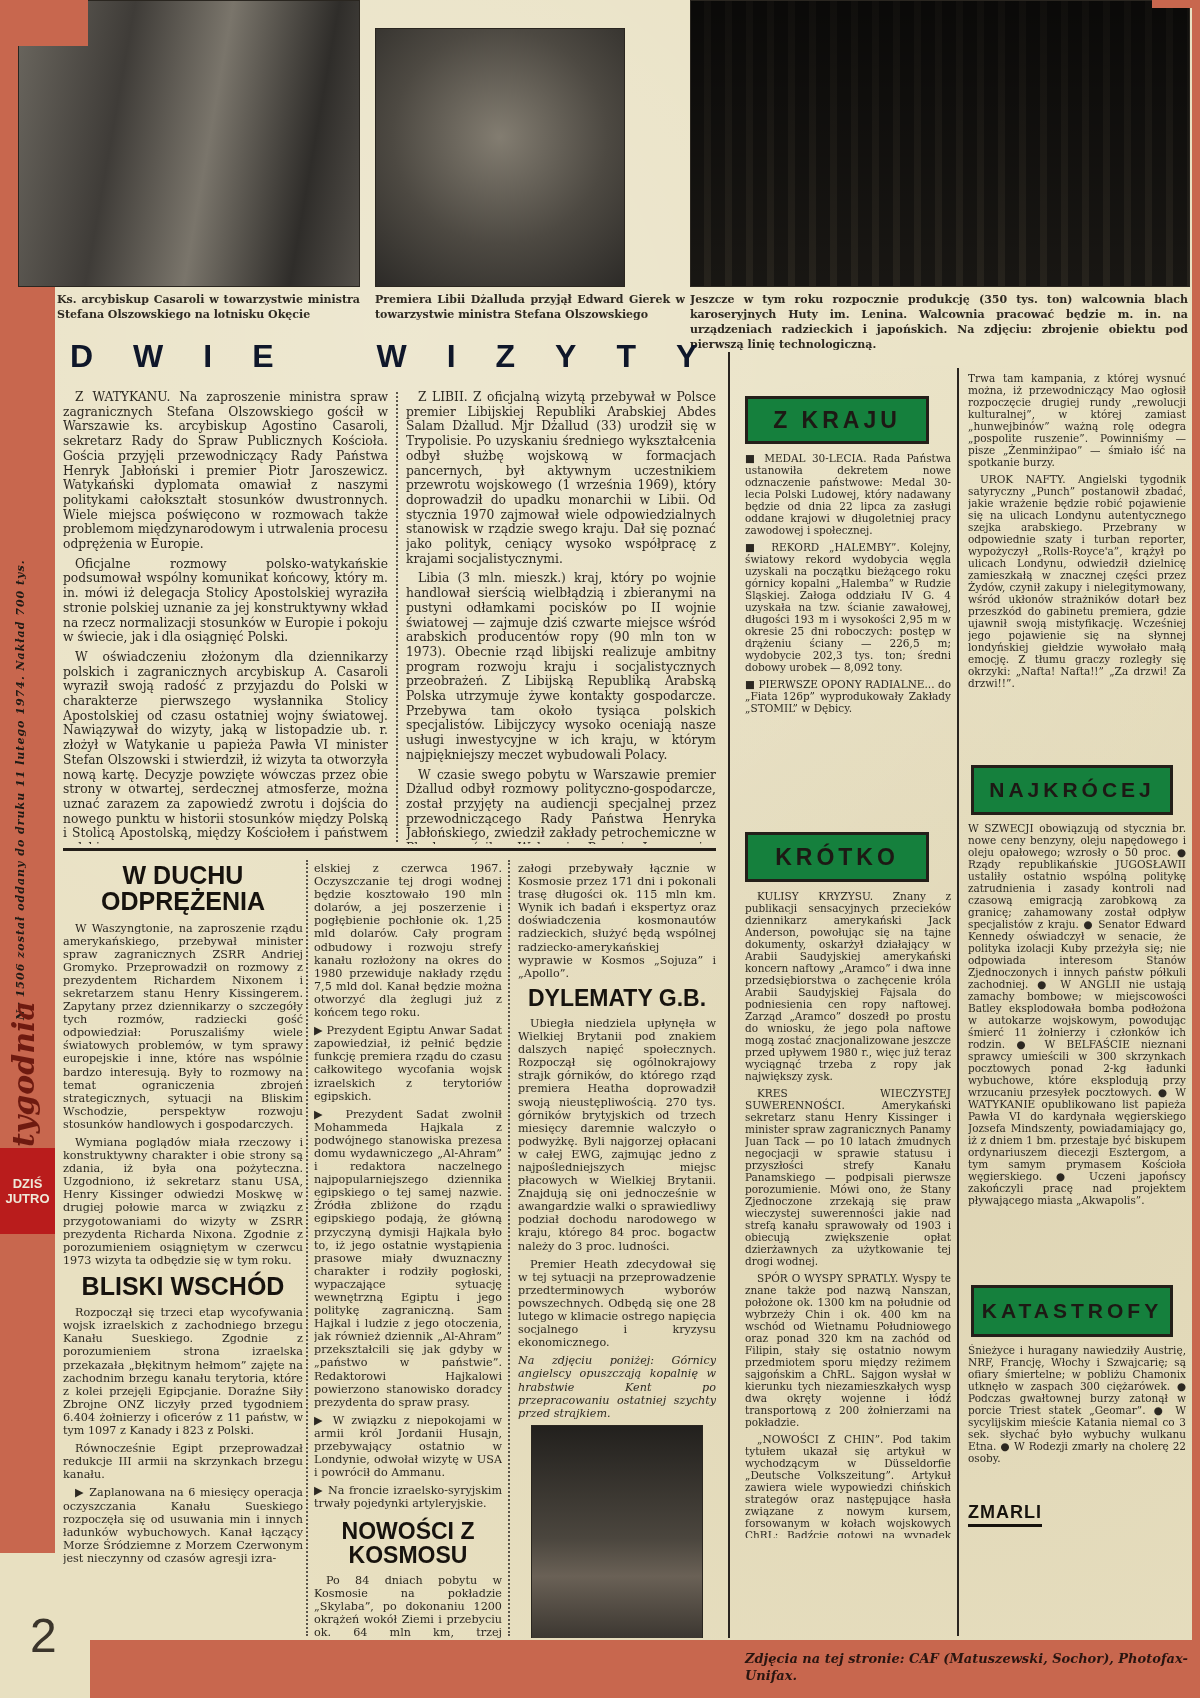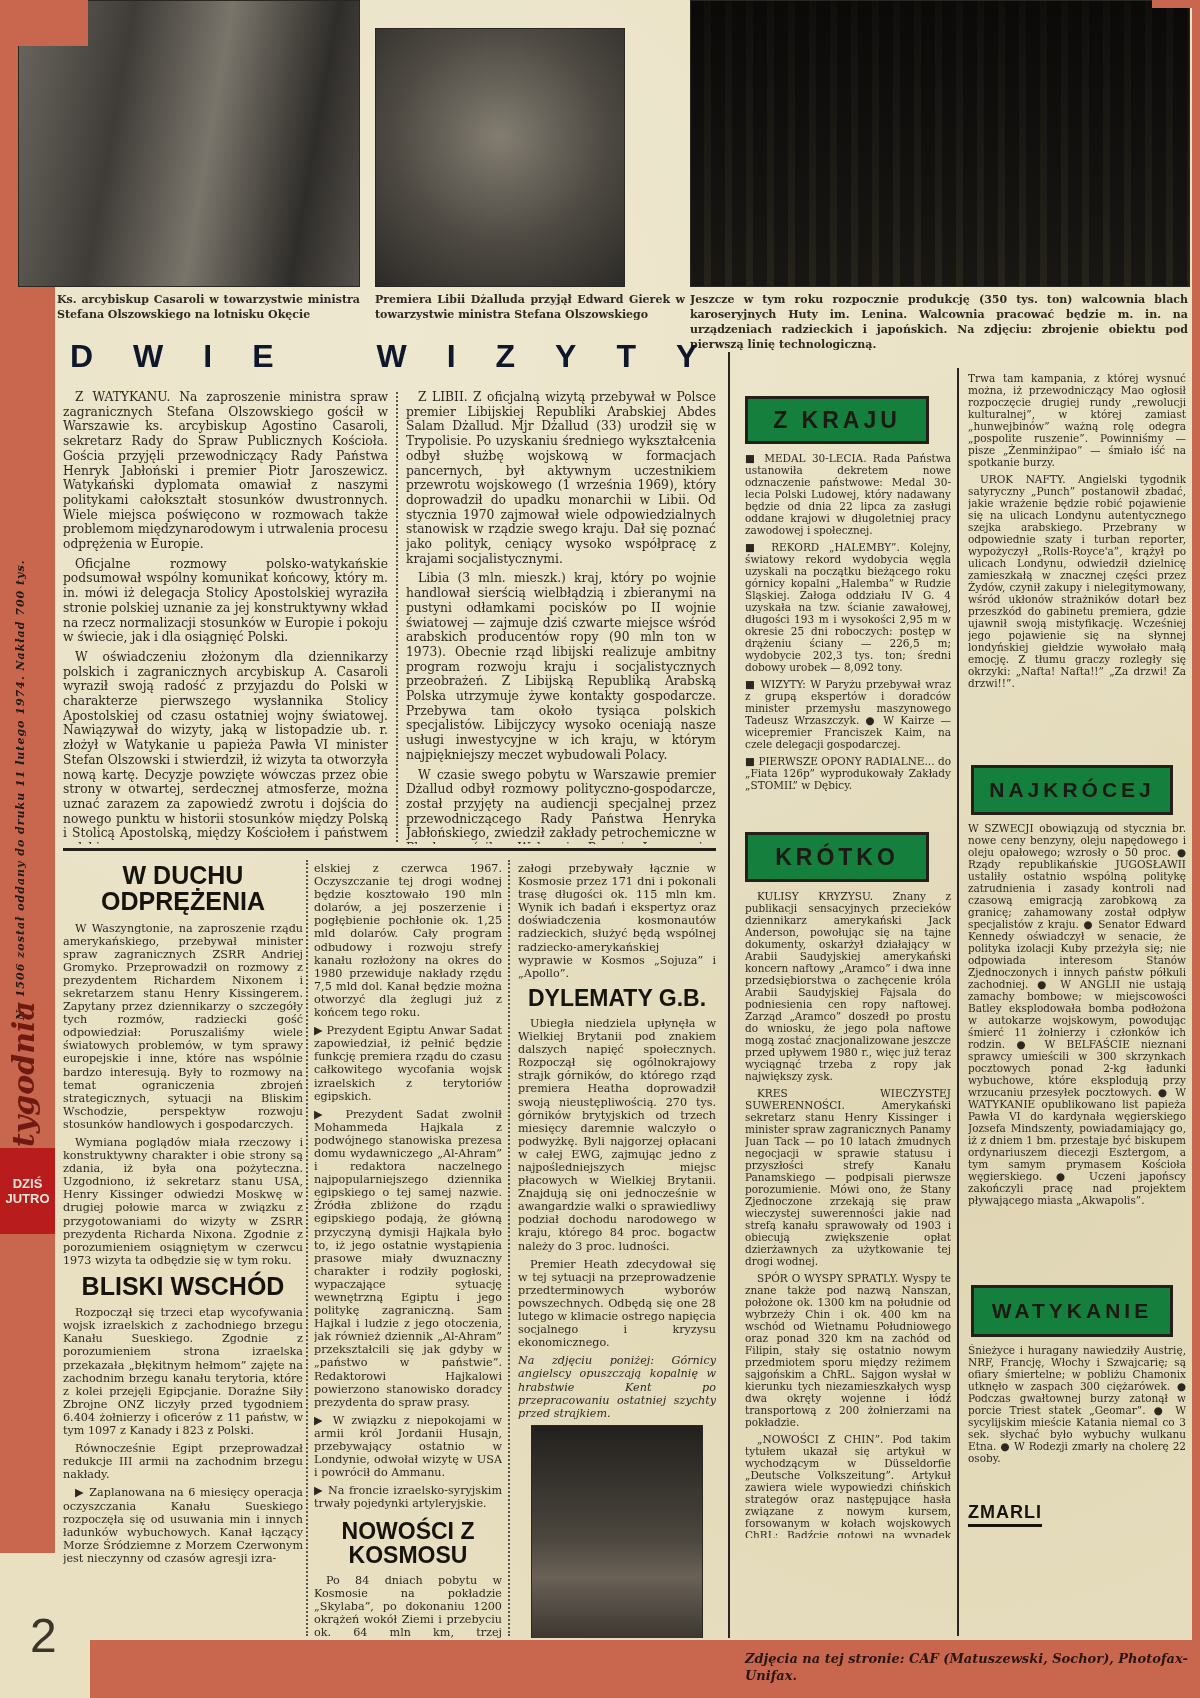--- a/index.html
+++ b/index.html
@@ -81,21 +81,21 @@
   <div class="abs vrule-solid" style="left:728px;top:352px;height:1286px;"></div>
   <div class="abs vrule-solid" style="left:957px;top:368px;height:1268px;"></div>
   <div class="abs hrule" style="left:63px;top:848px;width:653px;height:3px;"></div>
 
   <div class="abs col mid" style="left:63px;top:858px;width:240px;height:780px;">
     <div class="sec-hdr" style="font-size:25px;">W DUCHU ODPRĘŻENIA</div>
     <p class="p">W Waszyngtonie, na zaproszenie rządu amerykańskiego, przebywał minister spraw zagranicznych ZSRR Andriej Gromyko. Przeprowadził on rozmowy z prezydentem Richardem Nixonem i sekretarzem stanu Henry Kissingerem. Zapytany przez dziennikarzy o szczegóły tych rozmów, radziecki gość odpowiedział: Poruszaliśmy wiele światowych problemów, w tym sprawy europejskie i inne, które nas wspólnie bardzo interesują. Były to rozmowy na temat ograniczenia zbrojeń strategicznych, sytuacji na Bliskim Wschodzie, perspektyw rozwoju stosunków handlowych i gospodarczych.</p>
     <p class="p">Wymiana poglądów miała rzeczowy i konstruktywny charakter i obie strony są zdania, iż była ona pożyteczna. Uzgodniono, iż sekretarz stanu USA, Henry Kissinger odwiedzi Moskwę w drugiej połowie marca w związku z przygotowaniami do wizyty w ZSRR prezydenta Richarda Nixona. Zgodnie z porozumieniem osiągniętym w czerwcu 1973 wizyta ta odbędzie się w tym roku.</p>
     <div class="sec-hdr" style="font-size:25px;margin-top:6px;">BLISKI WSCHÓD</div>
     <p class="p">Rozpoczął się trzeci etap wycofywania wojsk izraelskich z zachodniego brzegu Kanału Sueskiego. Zgodnie z porozumieniem strona izraelska przekazała „błękitnym hełmom” zajęte na zachodnim brzegu kanału terytoria, które z kolei przejęli Egipcjanie. Doraźne Siły Zbrojne ONZ liczyły przed tygodniem 6.404 żołnierzy i oficerów z 11 państw, w tym 1097 z Kanady i 823 z Polski.</p>
-    <p class="p">Równocześnie Egipt przeprowadzał redukcje III armii na zachodnim brzegu nakłady.</p>
+    <p class="p">Równocześnie Egipt przeprowadzał redukcje III armii na skrzynkach brzegu kanału.</p>
     <p class="p">▶ Zaplanowana na 6 miesięcy operacja oczyszczania Kanału Sueskiego rozpoczęła się od usuwania min i innych ładunków wybuchowych. Kanał łączący Morze Śródziemne z Morzem Czerwonym jest nieczynny od czasów agresji izra-</p>
   </div>
   <div class="abs vrule-dot" style="left:306px;top:860px;height:776px;"></div>
 
   <div class="abs col mid" style="left:314px;top:862px;width:188px;height:776px;">
     <p class="p ni">elskiej z czerwca 1967. Oczyszczanie tej drogi wodnej będzie kosztowało 190 mln dolarów, a jej poszerzenie i pogłębienie pochłonie ok. 1,25 mld dolarów. Cały program odbudowy i rozwoju strefy kanału rozłożony na okres do 1980 przewiduje nakłady rzędu 7,5 mld dol. Kanał będzie można otworzyć dla żeglugi już z końcem tego roku.</p>
     <p class="p ni">▶ Prezydent Egiptu Anwar Sadat zapowiedział, iż pełnić będzie funkcję premiera rządu do czasu całkowitego wycofania wojsk izraelskich z terytoriów egipskich.</p>
     <p class="p ni">▶ Prezydent Sadat zwolnił Mohammeda Hajkala z podwójnego stanowiska prezesa domu wydawniczego „Al-Ahram” i redaktora naczelnego najpopularniejszego dziennika egipskiego o tej samej nazwie. Źródła zbliżone do rządu egipskiego podają, że główną przyczyną dymisji Hajkala było to, iż jego ostatnie wystąpienia prasowe miały dwuznaczny charakter i rodziły pogłoski, wypaczające sytuację wewnętrzną Egiptu i jego politykę zagraniczną. Sam Hajkal i ludzie z jego otoczenia, jak również dziennik „Al-Ahram” przekształcili się jak gdyby w „państwo w państwie”. Redaktorowi Hajkalowi powierzono stanowisko doradcy prezydenta do spraw prasy.</p>
     <p class="p ni">▶ W związku z niepokojami w armii król Jordanii Husajn, przebywający ostatnio w Londynie, odwołał wizytę w USA i powrócił do Ammanu.</p>
     <p class="p ni">▶ Na froncie izraelsko-syryjskim trwały pojedynki artyleryjskie.</p>
@@ -111,41 +111,40 @@
     <p class="p">Ubiegła niedziela upłynęła w Wielkiej Brytanii pod znakiem dalszych napięć społecznych. Rozpoczął się ogólnokrajowy strajk górników, do którego rząd premiera Heatha doprowadził swoją nieustępliwością. 270 tys. górników brytyjskich od trzech miesięcy daremnie walczyło o podwyżkę. Byli najgorzej opłacani w całej EWG, zajmując jedno z najpośledniejszych miejsc płacowych w Wielkiej Brytanii. Znajdują się oni jednocześnie w awangardzie walki o sprawiedliwy podział dochodu narodowego w kraju, którego 84 proc. bogactw należy do 3 proc. ludności.</p>
     <p class="p">Premier Heath zdecydował się w tej sytuacji na przeprowadzenie przedterminowych wyborów powszechnych. Odbędą się one 28 lutego w klimacie ostrego napięcia socjalnego i kryzysu ekonomicznego.</p>
     <p class="p ni italic">Na zdjęciu poniżej: Górnicy angielscy opuszczają kopalnię w hrabstwie Kent po przepracowaniu ostatniej szychty przed strajkiem.</p>
     <div class="photo-in-col"></div>
   </div>
 
   <div class="abs boxhdr" style="left:745px;top:396px;width:178px;height:42px;">Z KRAJU</div>
   <div class="abs col tiny" style="left:745px;top:452px;width:206px;height:372px;">
     <p class="p ni">■ MEDAL 30-LECIA. Rada Państwa ustanowiła dekretem nowe odznaczenie państwowe: Medal 30-lecia Polski Ludowej, który nadawany będzie od dnia 22 lipca za zasługi oddane krajowi w długoletniej pracy zawodowej i społecznej.</p>
     <p class="p ni">■ REKORD „HALEMBY”. Kolejny, światowy rekord wydobycia węgla uzyskali na początku bieżącego roku górnicy kopalni „Halemba” w Rudzie Śląskiej. Załoga oddziału IV G. 4 uzyskała na tzw. ścianie zawałowej, długości 193 m i wysokości 2,95 m w okresie 25 dni roboczych: postęp w drążeniu ściany — 226,5 m; wydobycie 202,3 tys. ton; średni dobowy urobek — 8,092 tony.</p>
-    <p class="p ni">■ WIZYTY: W Paryżu przebywał wraz z grupą ekspertów i doradców minister przemysłu maszynowego Tadeusz Wrzaszczyk. ● W Kairze — wicepremier Franciszek Kaim, na czele delegacji gospodarczej.</p>
     <p class="p ni">■ PIERWSZE OPONY RADIALNE... do „Fiata 126p” wyprodukowały Zakłady „STOMIL” w Dębicy.</p>
   </div>
   <div class="abs boxhdr" style="left:745px;top:832px;width:178px;height:44px;">KRÓTKO</div>
   <div class="abs col tiny" style="left:745px;top:890px;width:206px;height:648px;">
     <p class="p">KULISY KRYZYSU. Znany z publikacji sensacyjnych przecieków dziennikarz amerykański Jack Anderson, powołując się na tajne dokumenty, oskarżył działający w Arabii Saudyjskiej amerykański koncern naftowy „Aramco” i dwa inne przedsiębiorstwa o zachęcenie króla Arabii Saudyjskiej Fajsala do podniesienia cen ropy naftowej. Zarząd „Aramco” doszedł po prostu do wniosku, że jego pola naftowe mogą zostać znacjonalizowane jeszcze przed upływem 1980 r., więc już teraz wyciągnąć trzeba z ropy jak największy zysk.</p>
     <p class="p">KRES WIECZYSTEJ SUWERENNOŚCI. Amerykański sekretarz stanu Henry Kissinger i minister spraw zagranicznych Panamy Juan Tack — po 10 latach żmudnych negocjacji w sprawie statusu i przyszłości strefy Kanału Panamskiego — podpisali pierwsze porozumienie. Mówi ono, że Stany Zjednoczone zrzekają się praw wieczystej suwerenności jakie nad strefą kanału sprawowały od 1903 i obiecują zwiększenie opłat dzierżawnych za użytkowanie tej drogi wodnej.</p>
     <p class="p">SPÓR O WYSPY SPRATLY. Wyspy te znane także pod nazwą Nanszan, położone ok. 1300 km na południe od wybrzeży Chin i ok. 400 km na wschód od Wietnamu Południowego oraz ponad 320 km na zachód od Filipin, stały się ostatnio nowym przedmiotem sporu między reżimem sajgońskim a ChRL. Sajgon wysłał w kierunku tych niezamieszkałych wysp dwa okręty wojenne i łódź transportową z 200 żołnierzami na pokładzie.</p>
     <p class="p">„NOWOŚCI Z CHIN”. Pod takim tytułem ukazał się artykuł w wychodzącym w Düsseldorfie „Deutsche Volkszeitung”. Artykuł zawiera wiele wypowiedzi chińskich strategów oraz następujące hasła związane z nowym kursem, forsowanym w kołach wojskowych ChRL: Bądźcie gotowi na wypadek wojny... Kopcie głębokie rowy, przechowujcie zapasy zbóż... Odprężenie jest zjawiskiem przemijającym.</p>
 
   </div>
 
   <div class="abs col tiny" style="left:968px;top:372px;width:218px;height:388px;">
     <p class="p ni">Trwa tam kampania, z której wysnuć można, iż przewodniczący Mao ogłosił rozpoczęcie drugiej rundy „rewolucji kulturalnej”, w której zamiast „hunwejbinów” ważną rolę odegra „pospolite ruszenie”. Powinniśmy — pisze „Żenminżipao” — śmiało iść na spotkanie burzy.</p>
     <p class="p">UROK NAFTY. Angielski tygodnik satyryczny „Punch” postanowił zbadać, jakie wrażenie będzie robić pojawienie się na ulicach Londynu autentycznego szejka arabskiego. Przebrany w odpowiednie szaty i turban reporter, wypożyczył „Rolls-Royce'a”, krążył po ulicach Londynu, odwiedził dzielnicę zamieszkałą w znacznej części przez Żydów, czynił zakupy i nielegitymowany, wśród ukłonów strażników dotarł bez przeszkód do gabinetu premiera, gdzie ujawnił swoją mistyfikację. Wcześniej jego pojawienie się na słynnej londyńskiej giełdzie wywołało małą emocję. Z tłumu graczy rozległy się okrzyki: „Nafta! Nafta!!” „Za drzwi! Za drzwi!!”.</p>
   </div>
   <div class="abs boxhdr" style="left:971px;top:765px;width:196px;height:44px;font-size:21px;">NAJKRÓCEJ</div>
   <div class="abs col tiny" style="left:968px;top:822px;width:218px;height:456px;">
     <p class="p ni">W SZWECJI obowiązują od stycznia br. nowe ceny benzyny, oleju napędowego i oleju opałowego; wzrosły o 50 proc. ● Rządy republikańskie JUGOSŁAWII ustaliły ostatnio wspólną politykę zatrudnienia i zasady kontroli nad czasową emigracją zarobkową za granicę; zahamowany został odpływ specjalistów z kraju. ● Senator Edward Kennedy oświadczył w senacie, że polityka izolacji Kuby przeżyła się; nie odpowiada interesom Stanów Zjednoczonych i innych państw półkuli zachodniej. ● W ANGLII nie ustają zamachy bombowe; w miejscowości Batley eksplodowała bomba podłożona w autokarze wojskowym, powodując śmierć 11 żołnierzy i członków ich rodzin. ● W BELFAŚCIE nieznani sprawcy umieścili w 300 skrzynkach pocztowych ponad 2-kg ładunki wybuchowe, które eksplodują przy wrzucaniu przesyłek pocztowych. ● W WATYKANIE opublikowano list papieża Pawła VI do kardynała węgierskiego Jozsefa Mindszenty, powiadamiający go, iż z dniem 1 bm. przestaje być biskupem ordynariuszem diecezji Esztergom, a tym samym prymasem Kościoła węgierskiego. ● Uczeni japońscy zakończyli pracę nad projektem pływającego miasta „Akwapolis”.</p>
   </div>
-  <div class="abs boxhdr" style="left:971px;top:1285px;width:196px;height:46px;font-size:21px;">WATYKANIE</div>
+  <div class="abs boxhdr" style="left:971px;top:1285px;width:196px;height:46px;font-size:21px;">KATASTROFY</div>
   <div class="abs col tiny" style="left:968px;top:1344px;width:218px;height:152px;">
     <p class="p ni">Śnieżyce i huragany nawiedziły Austrię, NRF, Francję, Włochy i Szwajcarię; są ofiary śmiertelne; w pobliżu Chamonix utknęło w zaspach 300 ciężarówek. ● Podczas gwałtownej burzy zatonął w porcie Triest statek „Geomar”. ● W sycylijskim mieście Katania niemal co 3 sek. słychać było wybuchy wulkanu Etna. ● W Rodezji zmarły na cholerę 22 osoby.</p>
   </div>
   <div class="abs" style="left:968px;top:1502px;">
     <span class="zmarli-hdr">ZMARLI</span>
   </div>
 
   <div class="abs edge-note" style="left:14px;top:330px;height:690px;">Nr 1506 został oddany do druku 11 lutego 1974. Nakład 700 tys.</div>
   <div class="abs logo-script" style="left:6px;top:1022px;height:125px;">tygodnia</div>
   <div class="abs logo-box" style="left:0;top:1148px;width:55px;height:86px;">

